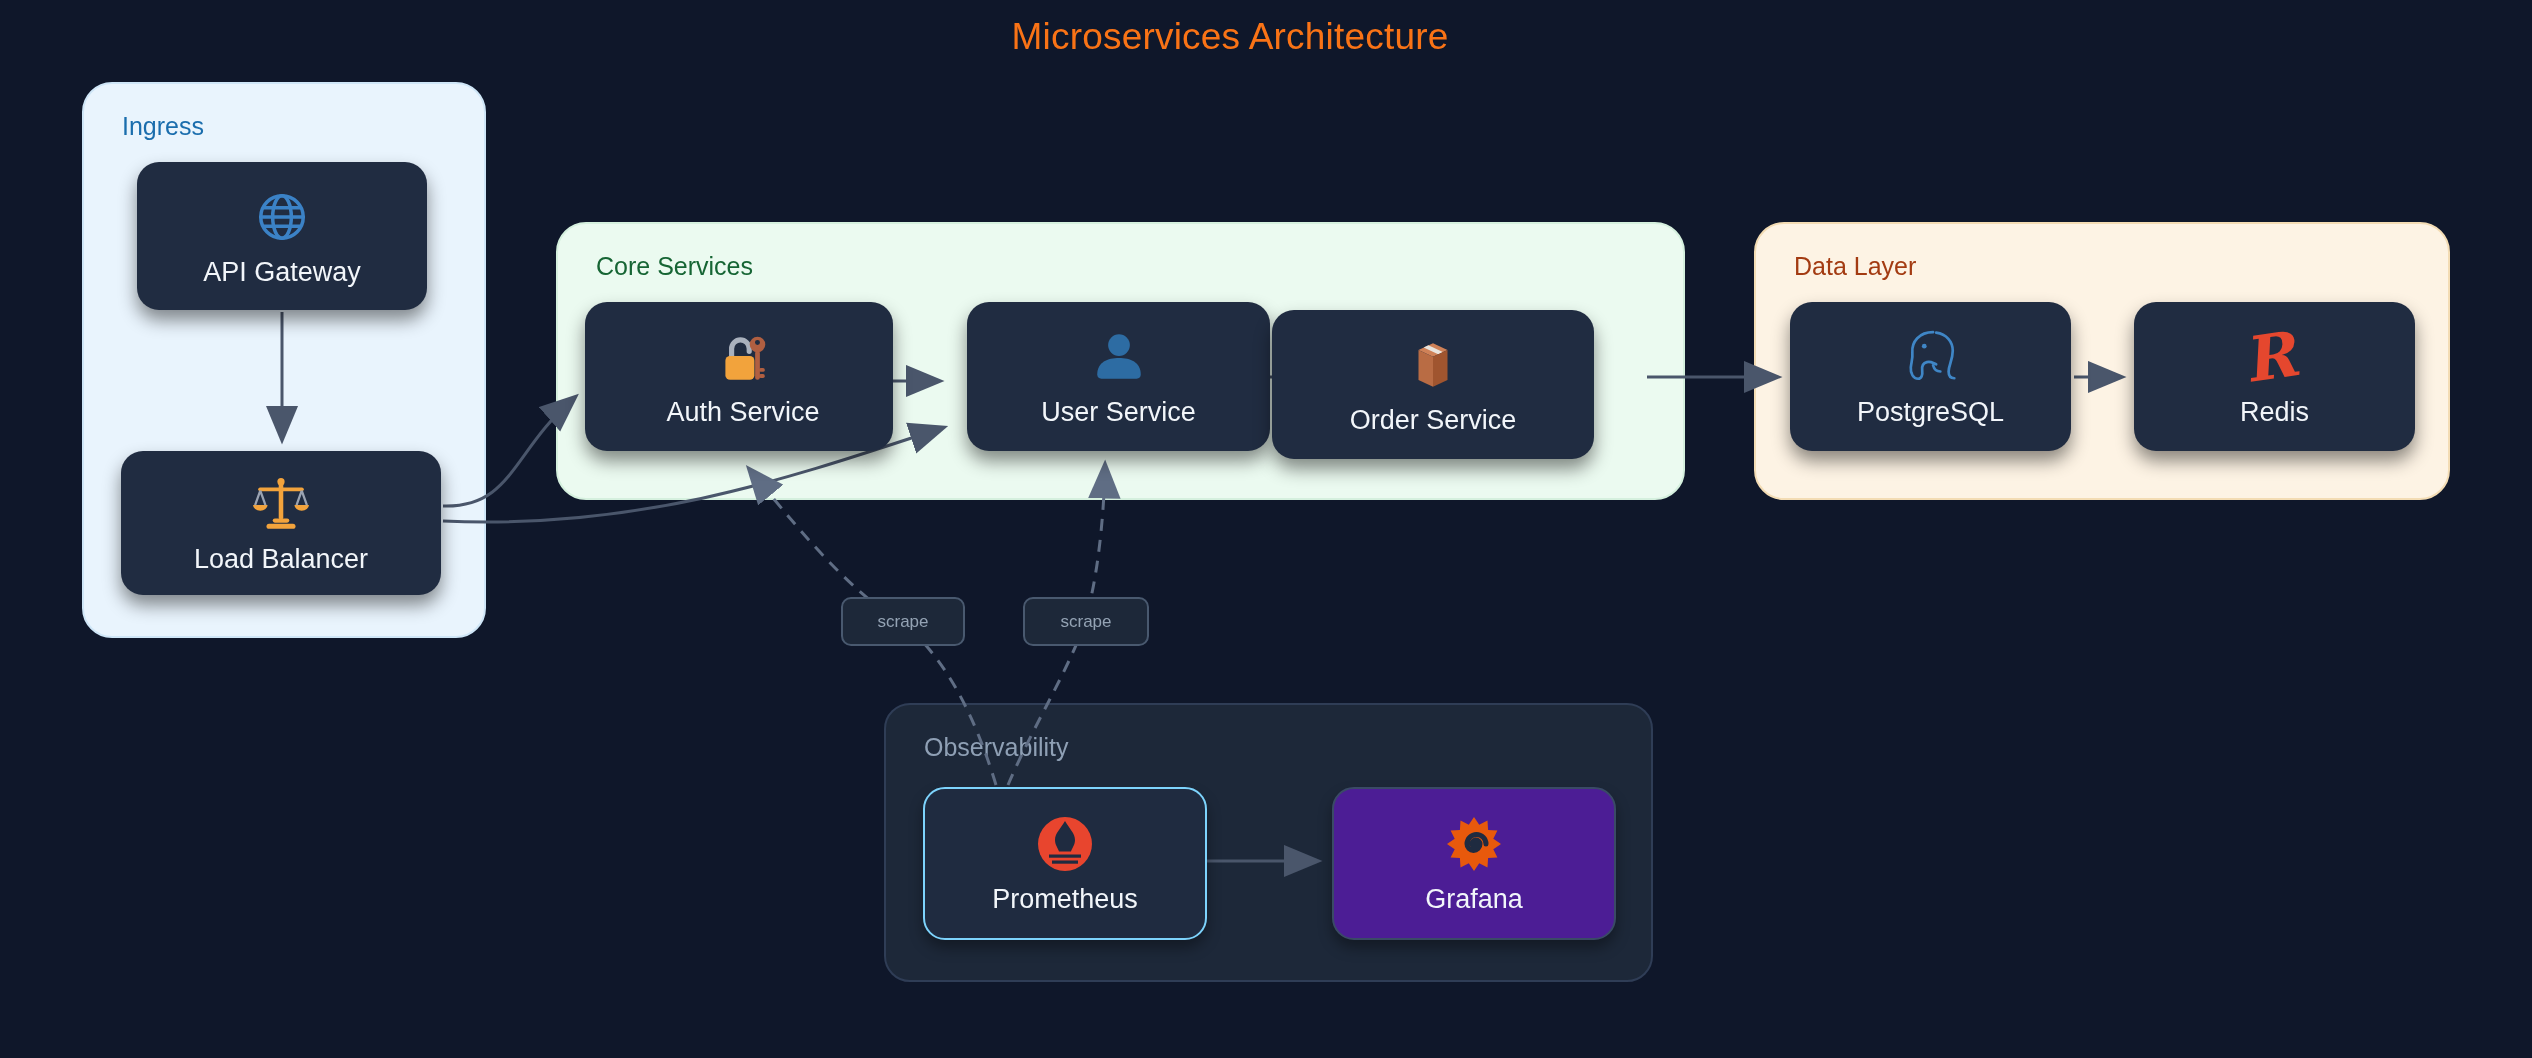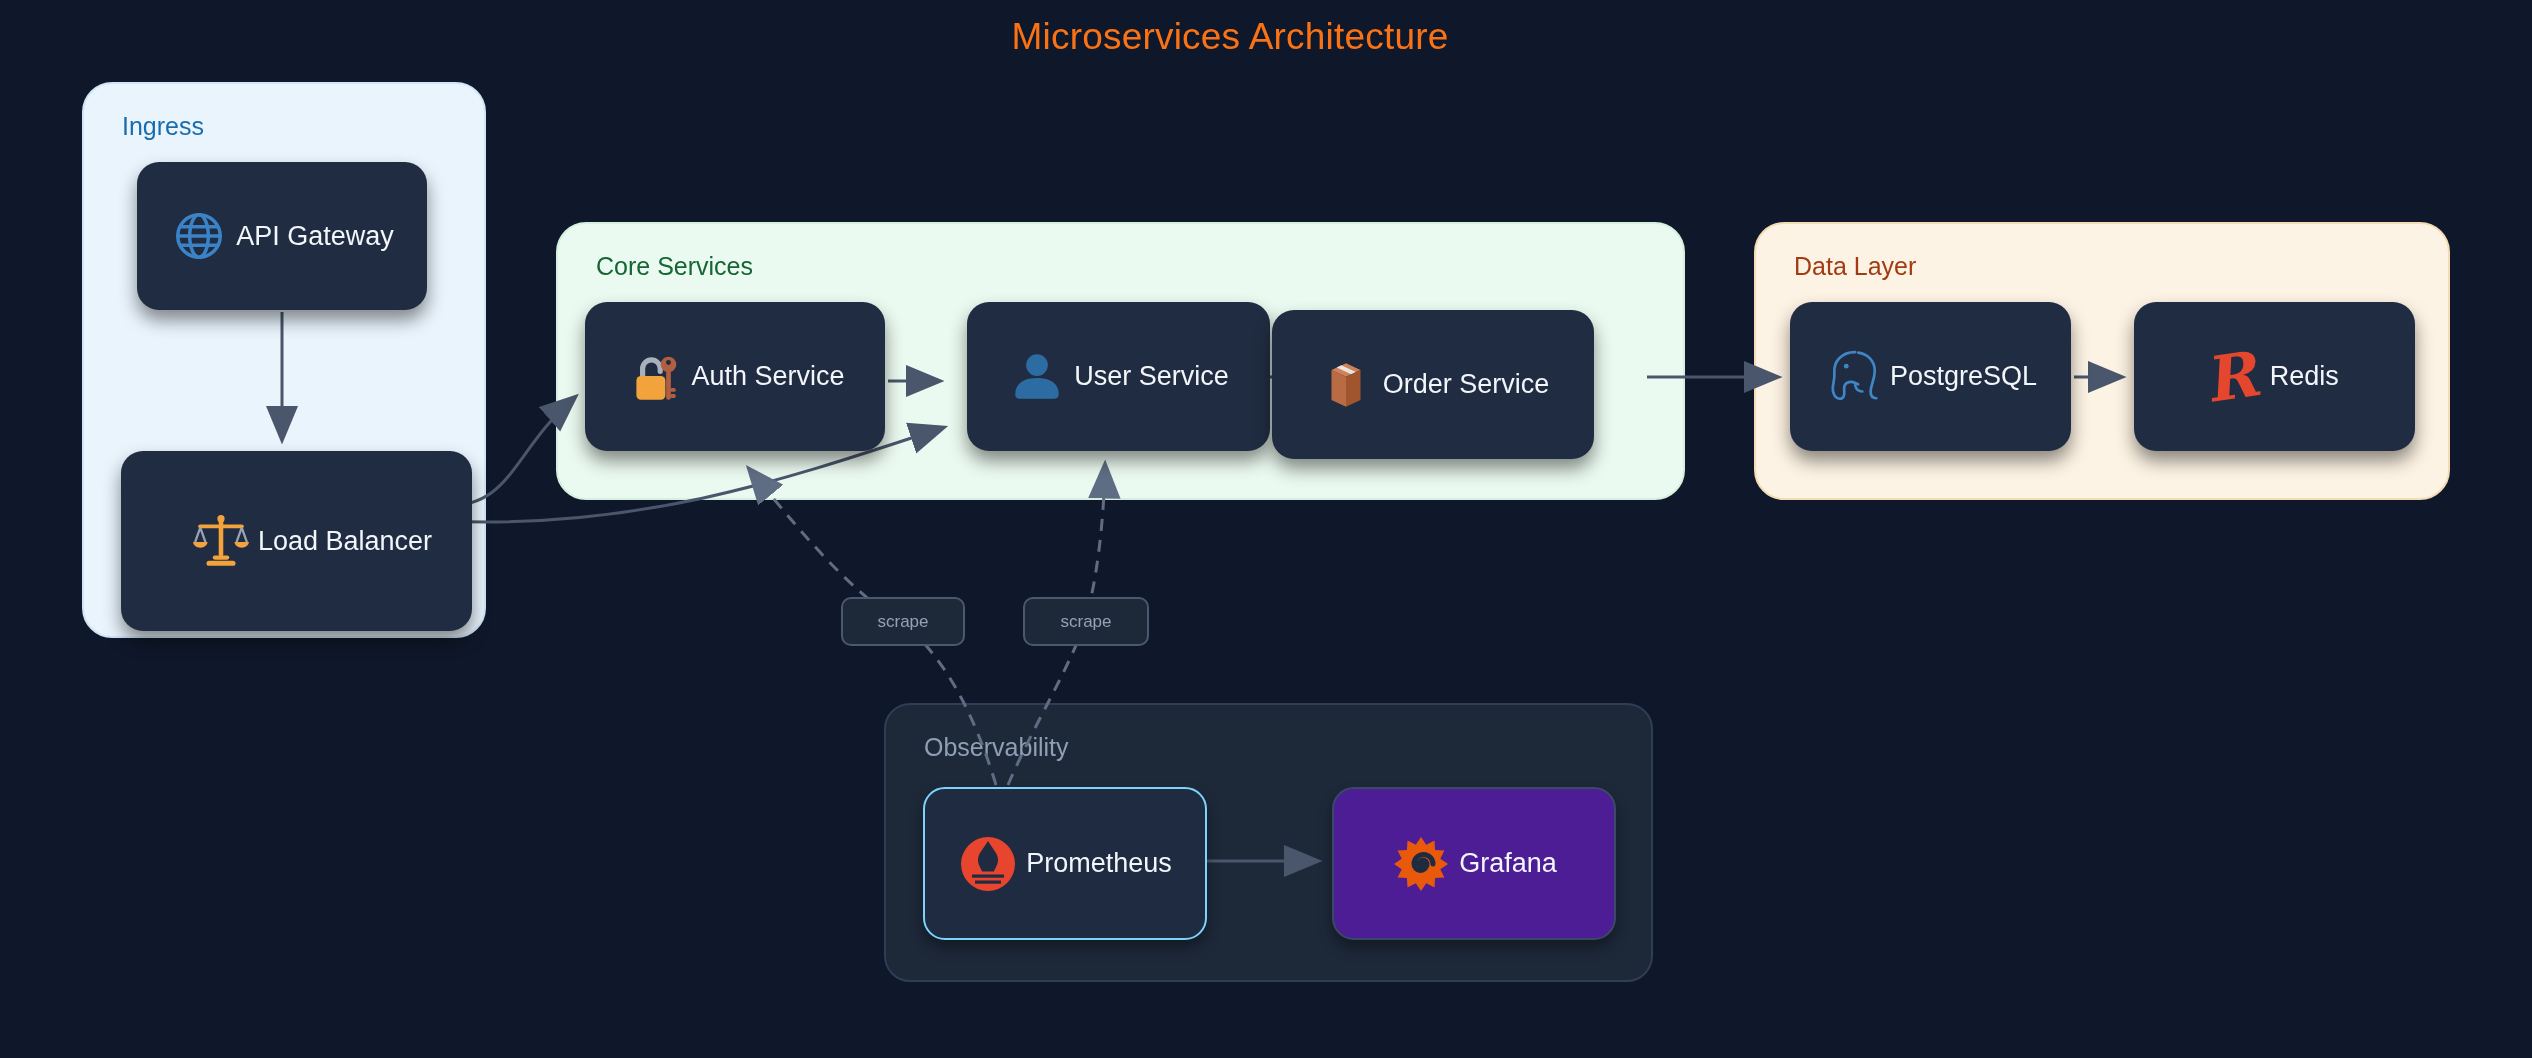--- a/index.html
+++ b/index.html
@@ -17,29 +17,29 @@
   .g-ingress{left:82px;top:82px;width:400px;height:552px;background:#e9f4fd;border:2px solid #cfe6f7;}
   .g-ingress .group-label{color:#1a6dad;}
   .g-core{left:556px;top:222px;width:1125px;height:274px;background:#ebfaf0;border:2px solid #d5f0de;}
   .g-core .group-label{color:#166534;}
   .g-data{left:1754px;top:222px;width:692px;height:274px;background:#fdf3e4;border:2px solid #f3dcb4;}
   .g-data .group-label{color:#a33b12;}
   .g-obs{left:884px;top:703px;width:765px;height:275px;background:#1d2839;border:2px solid #2f3d56;border-radius:26px;}
   .g-obs .group-label{color:#8fa0b5;}
   .edges{position:absolute;left:0;top:0;width:2532px;height:1058px;pointer-events:none;}
   .node{
-    position:absolute;display:flex;flex-direction:row;align-items:center;justify-content:center;
+    position:absolute;display:flex;flex-direction:column;align-items:center;justify-content:center;
     gap:8px;background:#202c41;border-radius:22px;
     box-shadow:0 10px 18px rgba(0,0,0,.45);
     color:#f2f6fa;font-size:27px;font-weight:500;
   }
   .node .icon{height:64px;display:flex;align-items:center;justify-content:center;}
   .n-gateway{left:137px;top:162px;width:290px;height:148px;}
-  .n-lb{left:121px;top:451px;width:320px;height:180px;padding-left:31px;}
-  .n-auth{left:585px;top:302px;width:300px;height:149px;}
+  .n-lb{left:121px;top:451px;width:320px;height:144px;}
+  .n-auth{left:585px;top:302px;width:300px;height:149px;padding-left:8px;}
   .n-user{left:955px;top:302px;width:303px;height:149px;margin-left:12px;}
   .n-order{left:1272px;top:302px;width:322px;height:149px;margin-top:8px;}
   .n-pg{left:1790px;top:302px;width:281px;height:149px;}
   .n-redis{left:2134px;top:302px;width:281px;height:149px;}
   .n-prom{left:923px;top:787px;width:280px;height:149px;background:#1f2b40;border:2px solid #7dd3fc;box-shadow:0 8px 14px rgba(0,0,0,.35);}
   .n-graf{left:1332px;top:787px;width:280px;height:149px;background:#4c1d95;border:2px solid #3a4a66;box-shadow:0 8px 14px rgba(0,0,0,.35);}
   .chip{
     position:absolute;display:flex;align-items:center;justify-content:center;
     background:#1d2839;border:2px solid #49596f;border-radius:10px;
     color:#94a3b4;font-size:17px;

